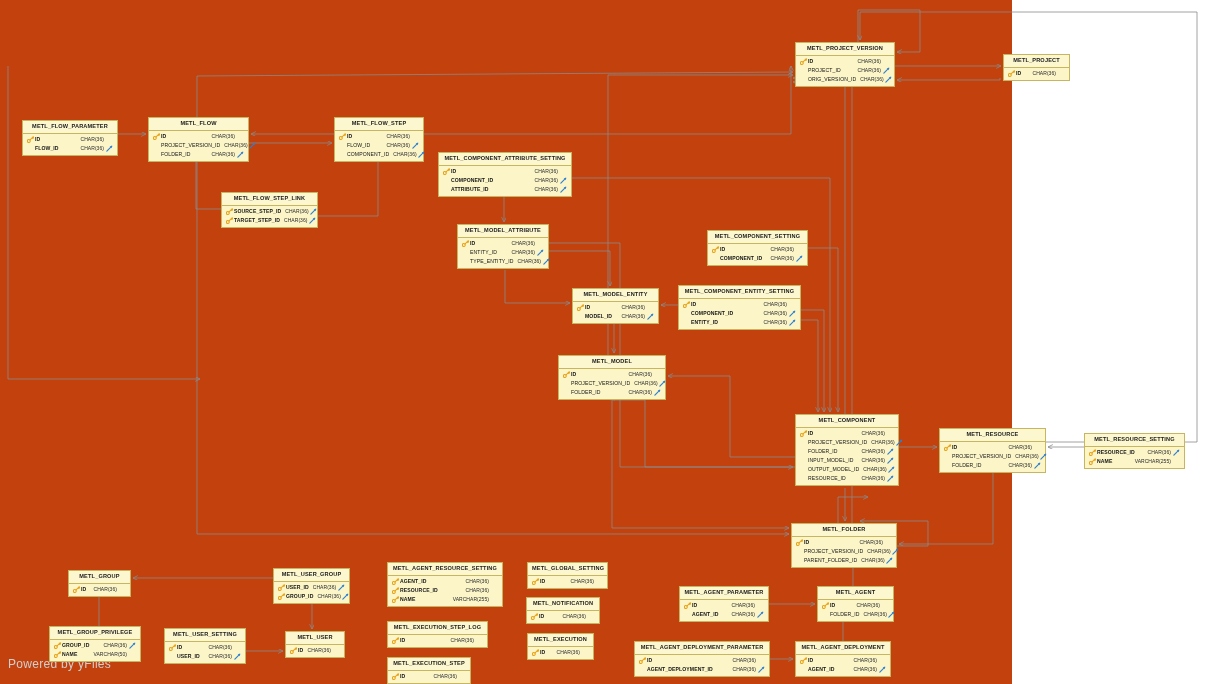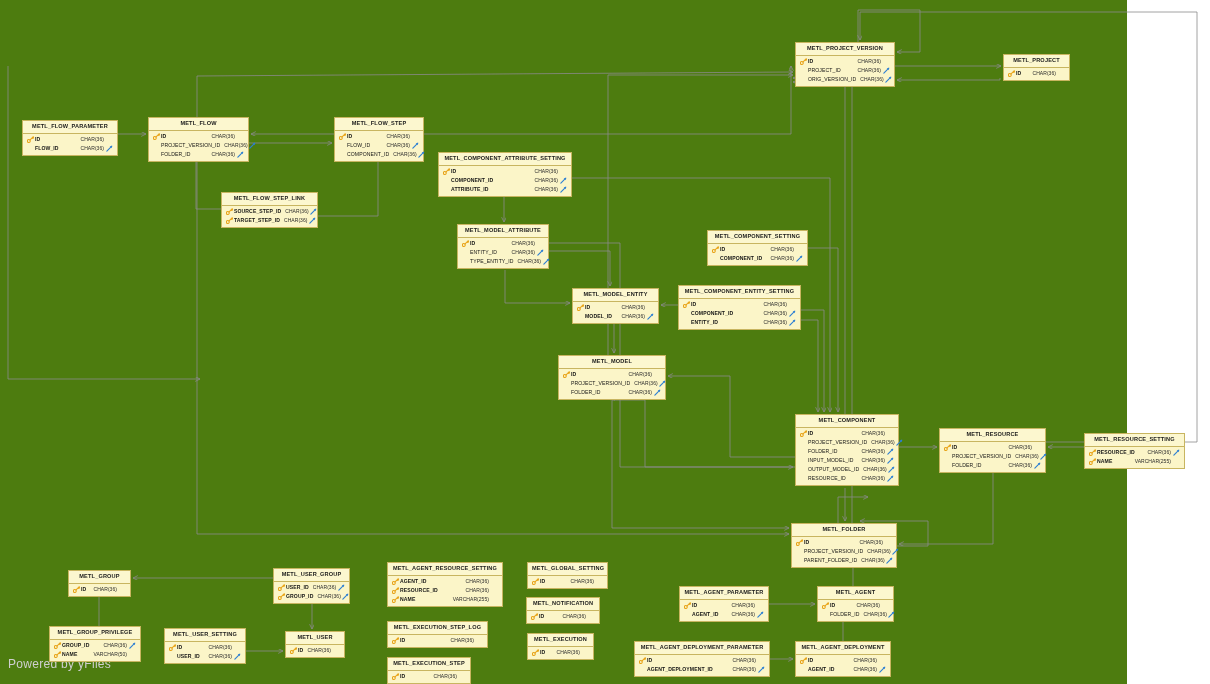--- a/index.html
+++ b/index.html
@@ -8,23 +8,23 @@
     background: #ffffff;
   }
   body {
     font-family: "Liberation Sans", sans-serif;
     width: 1210px;
     height: 684px;
     overflow: hidden;
   }
   #canvas {
     position: relative;
-    width: 1127px;
+    width: 1012px;
     height: 684px;
-    background: #4d7c0f;
+    background: #c2410c;
   }
   #edge-layer {
     position: absolute;
     left: 0;
     top: 0;
     width: 1210px;
     height: 684px;
     pointer-events: none;
   }
   .entity {

